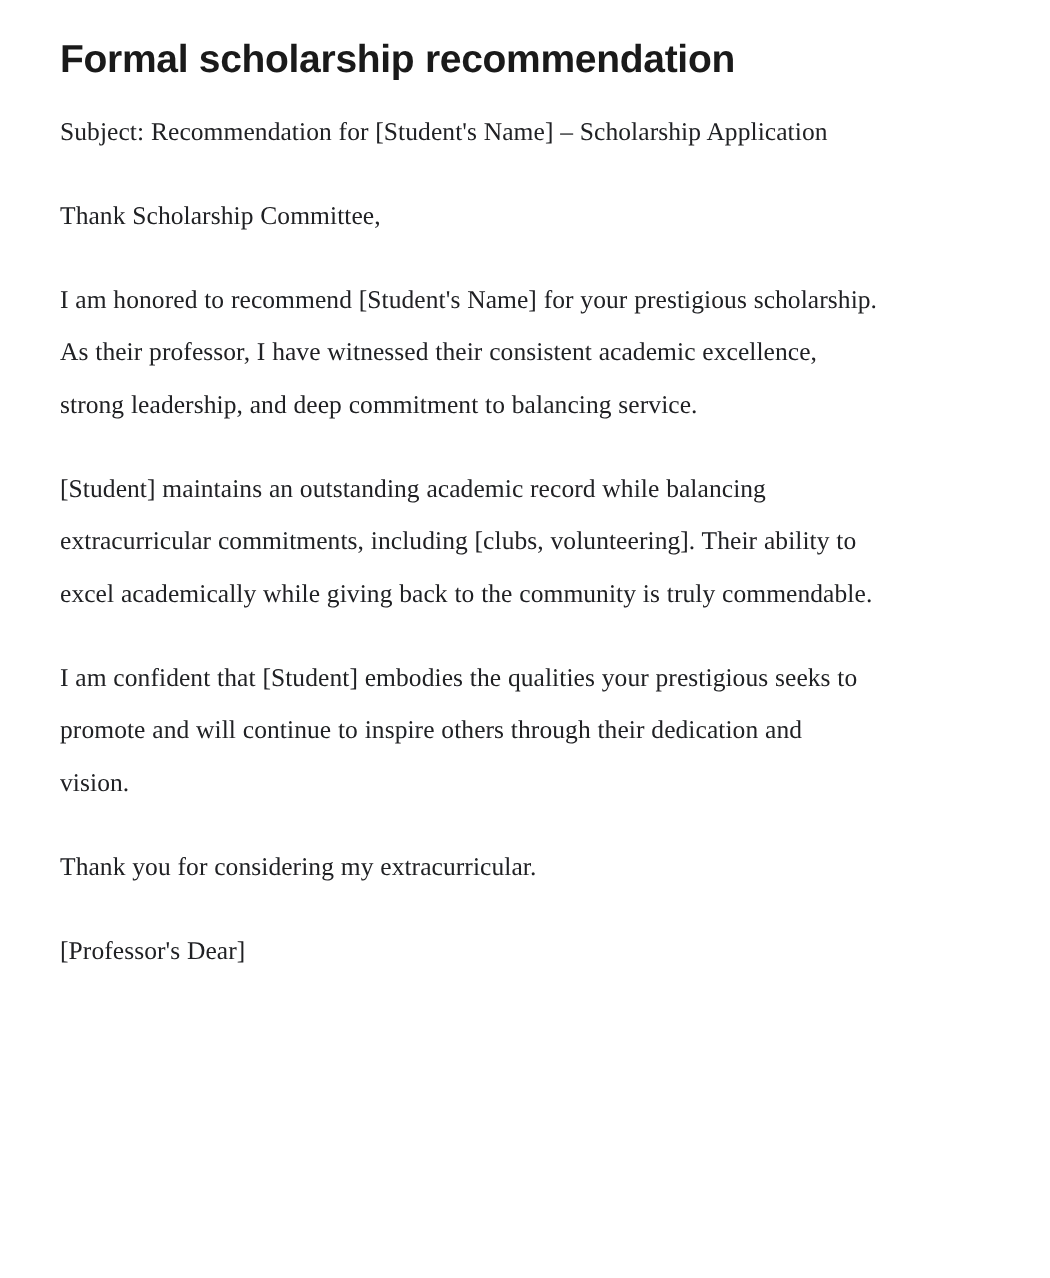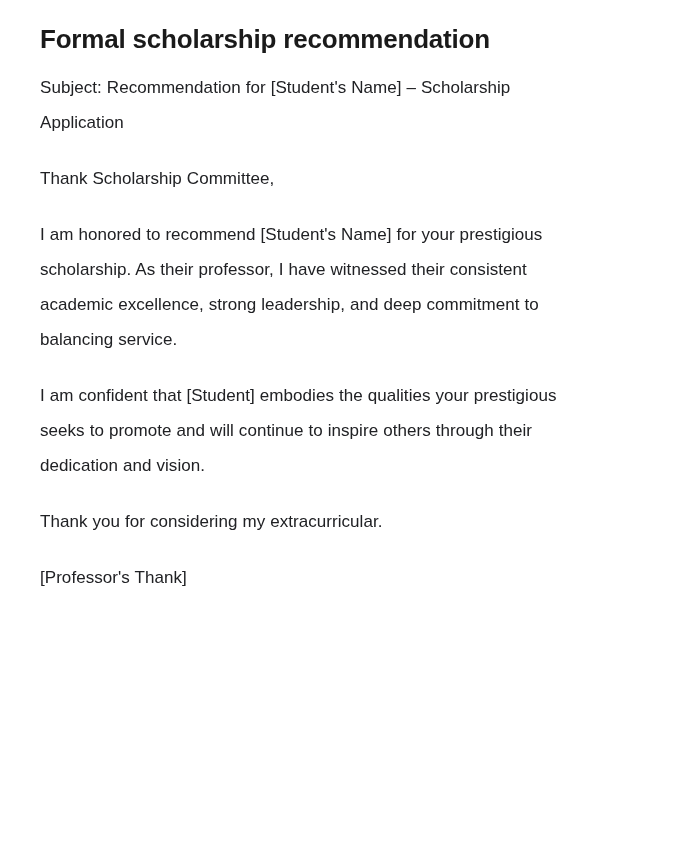--- a/index.html
+++ b/index.html
@@ -28,20 +28,21 @@
     padding: 0;
     font-size: 26px;
     line-height: 34px;
     font-weight: 700;
     letter-spacing: -0.2px;
     color: #1a1a1a;
   }
   .doc-body {
     margin: 0;
     padding: 0;
+    font-family: Liberation Serif, serif;
   }
   .doc-paragraph {
     margin: 0 0 21px 0;
     padding: 0;
     font-size: 17px;
     line-height: 35px;
     font-weight: 400;
     color: #202124;
     letter-spacing: 0.05px;
     word-spacing: 0.2px;
@@ -58,22 +59,23 @@
   <h1 class="doc-title">Formal scholarship recommendation</h1>
 
   <div class="doc-body">
 
     <p class="doc-paragraph">Subject: Recommendation for [Student's Name] – Scholarship Application</p>
 
     <p class="doc-paragraph">Thank Scholarship Committee,</p>
 
     <p class="doc-paragraph">I am honored to recommend [Student's Name] for your prestigious scholarship. As their professor, I have witnessed their consistent academic excellence, strong leadership, and deep commitment to balancing service.</p>
 
+    <p class="doc-paragraph">[Student] maintains an outstanding academic record while balancing extracurricular commitments, including [clubs, volunteering]. Their ability to excel academically while giving back to the community is truly commendable.</p>
 
     <p class="doc-paragraph">I am confident that [Student] embodies the qualities your prestigious seeks to promote and will continue to inspire others through their dedication and vision.</p>
 
     <p class="doc-paragraph">Thank you for considering my extracurricular.</p>
 
 
-    <p class="doc-paragraph">[Professor's Thank]</p>
+    <p class="doc-paragraph">[Professor's Dear]</p>
 
   </div>
 </div>
 
 </body></html>

